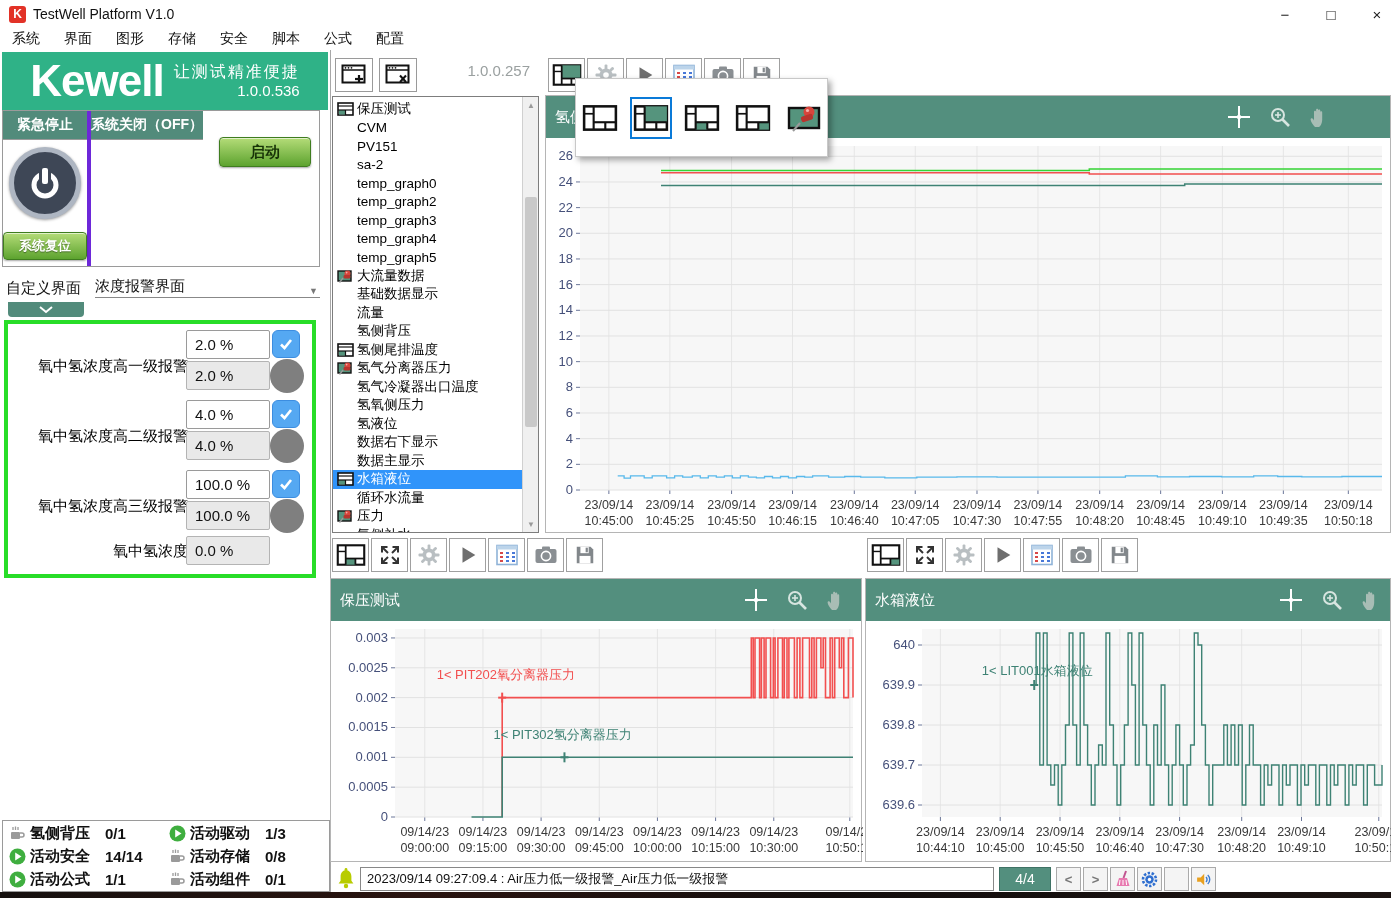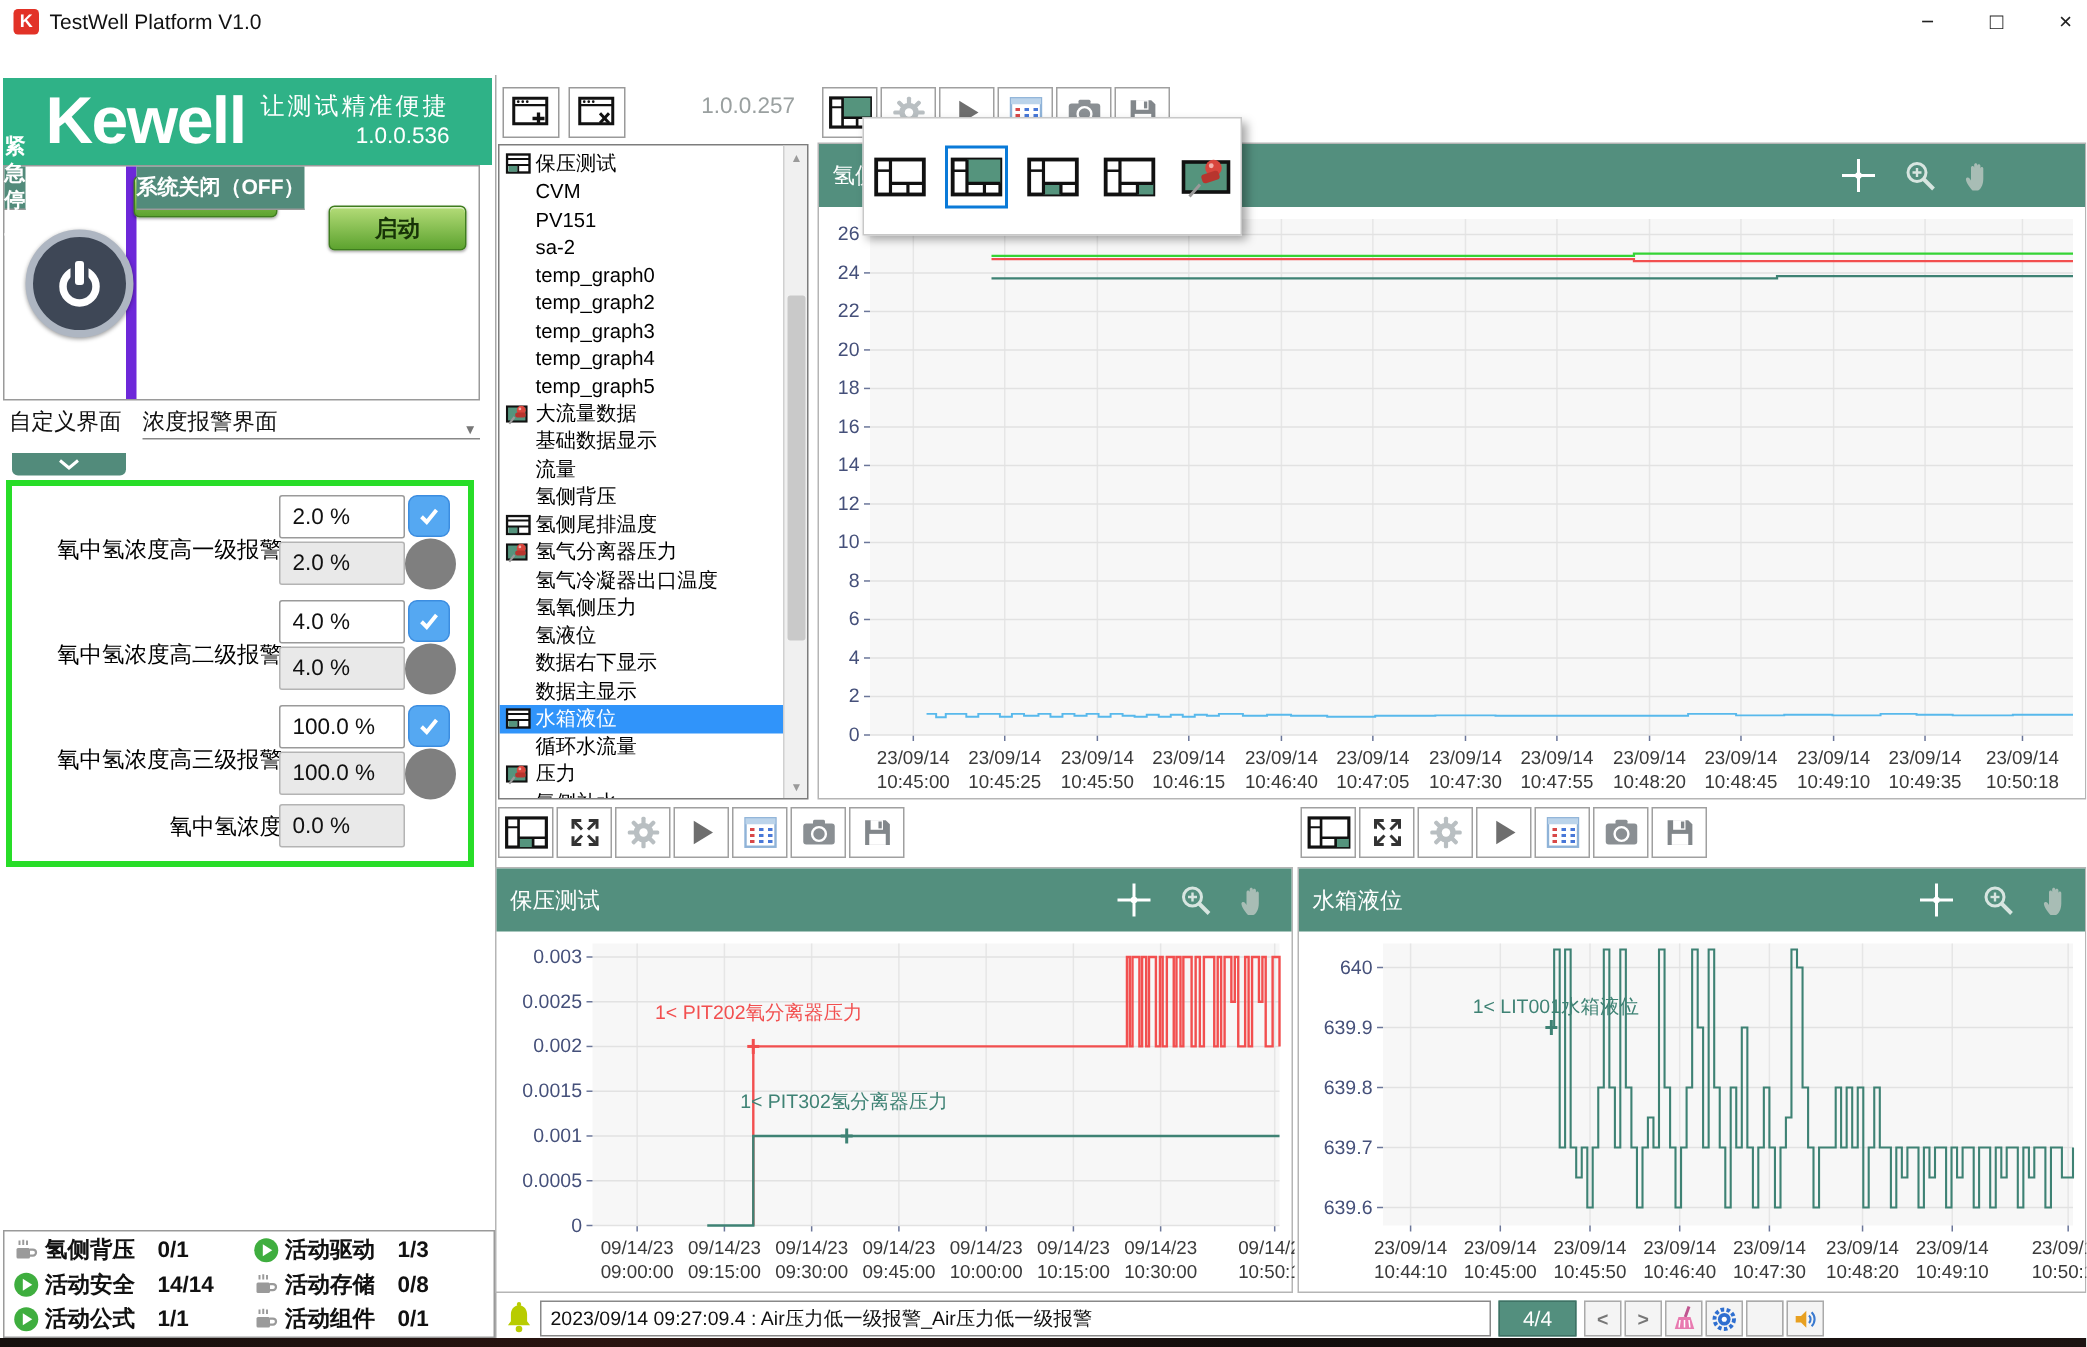--- a/index.html
+++ b/index.html
@@ -18,35 +18,35 @@
   .menuitem{font-size:14px;padding:0 12px;color:#111}
   
   .vline{left:330px;top:50px;width:1px;height:842px;background:#a8a8a8}
   .banner{left:2px;top:52px;width:326px;height:58px;background:#2fb287;color:#fff;
           display:flex;align-items:center;justify-content:center;gap:10px}
   .brandname{font-size:44px;font-weight:bold;letter-spacing:-1px}
   .brandside{display:flex;flex-direction:column;align-items:flex-end;line-height:1.15}
   .tagline{font-size:16px;letter-spacing:2px}
   .brandver{font-size:15px}
   .ctrlbox{left:2px;top:110px;width:318px;height:157px;border:1px solid #9a9a9a;display:flex}
-  .ctrl-l{width:88px;border-right:7px solid #6d28d9;display:flex;flex-direction:row}
+  .ctrl-l{width:88px;border-right:4px solid #6d28d9;display:flex;flex-direction:column}
   .ctrl-r{flex:1;display:flex;flex-direction:row}
   .tealhead{background:#528b7b;color:#fff;font-size:14px;font-weight:bold;height:29px;
             display:flex;align-items:center;justify-content:center;border-bottom:1px solid #9a9a9a}
   .powerwrap{flex:1;display:flex;align-items:center;justify-content:center}
   .powerbtn{width:72px;height:72px;border-radius:50%;background:#3e4756;border:5px solid #aeb6c2;
             display:flex;align-items:center;justify-content:center;box-shadow:0 1px 3px rgba(0,0,0,.4)}
   .resetwrap{height:40px;display:flex;align-items:center;justify-content:center}
   .greenbtn{background:linear-gradient(#b4dc78,#5da32f);border:1px solid #3f7d1f;border-radius:4px;
             box-shadow:inset 0 1px 0 rgba(255,255,255,.6),0 1px 2px rgba(0,0,0,.35);
             font-weight:bold;display:flex;align-items:center;justify-content:center}
   .resetbtn{width:96px;height:28px;color:#fff;font-size:13px;text-shadow:0 1px 1px rgba(0,0,0,.4)}
   .startwrap{flex:1;display:flex;align-items:flex-start;justify-content:flex-start;padding:26px 0 0 16px}
   .startbtn{width:92px;height:30px;color:#173307;font-size:15px}
-  .customrow{left:2px;top:272px;width:318px;height:26px;display:flex;align-items:flex-start;font-size:15px}
+  .customrow{left:2px;top:272px;width:318px;height:26px;display:flex;align-items:flex-end;font-size:15px}
   .customlbl{margin-left:4px}
   .customval{margin-left:14px;flex:1;border-bottom:1px solid #888;display:flex;justify-content:space-between;
              align-items:flex-end;padding-bottom:1px}
   .caret{font-size:9px;color:#777;margin-right:2px}
   .chevtab{left:8px;top:302px;width:76px;height:15px;background:#528b7b;border-radius:0 0 4px 4px;
            display:flex;align-items:center;justify-content:center}
   .alarmpanel{left:4px;top:320px;width:312px;height:258px;border:4px solid #28dd28;background:#fff}
   .albl{position:absolute;left:8px;width:172px;text-align:right;font-size:15px;color:#000}
   .afield{position:absolute;left:178px;width:84px;height:29px;font-size:15px;display:flex;align-items:center;
           padding-left:8px;border:1px solid #9a9a9a;border-radius:2px;background:#fff}
@@ -97,20 +97,30 @@
 <div id="app">
 
   <div class="abs titlebar">
     <div class="klogo">K</div>
     <div class="apptitle">TestWell Platform V1.0</div>
   </div>
   <div class="winctl" style="left:1262px">−</div>
   <div class="winctl" style="left:1308px">□</div>
   <div class="winctl" style="left:1354px">×</div>
 
+  <div class="abs menubar">
+    <span class="menuitem">系统</span>
+    <span class="menuitem">界面</span>
+    <span class="menuitem">图形</span>
+    <span class="menuitem">存储</span>
+    <span class="menuitem">安全</span>
+    <span class="menuitem">脚本</span>
+    <span class="menuitem">公式</span>
+    <span class="menuitem">配置</span>
+  </div>
 
   <div class="abs vline"></div>
 
   <div class="abs banner">
     <span class="brandname">Kewell</span>
     <span class="brandside">
       <span class="tagline">让测试精准便捷</span>
       <span class="brandver">1.0.0.536</span>
     </span>
   </div>

